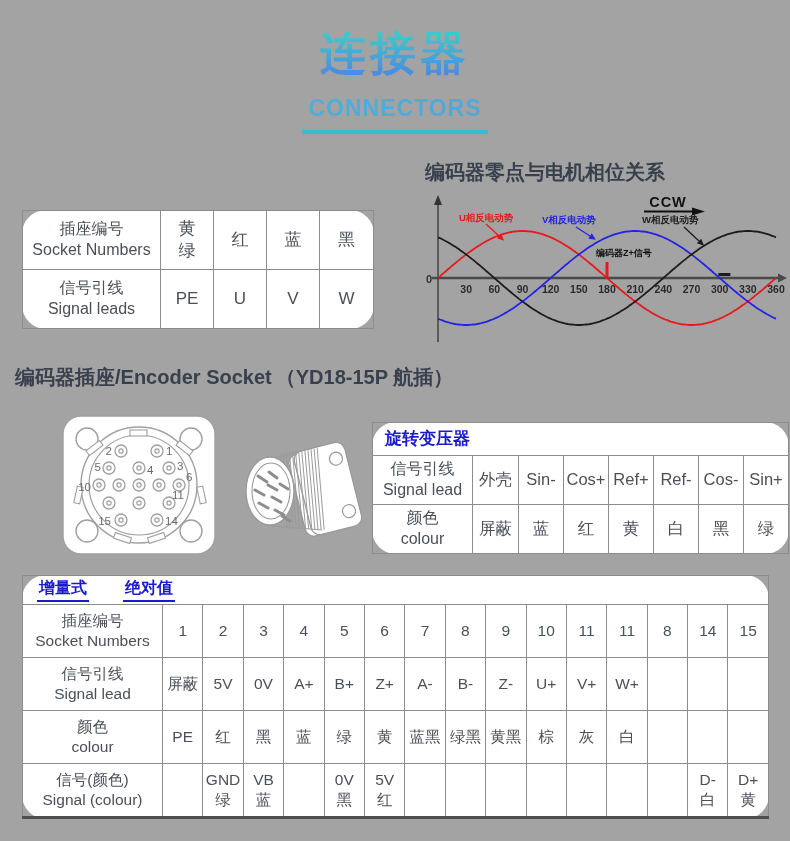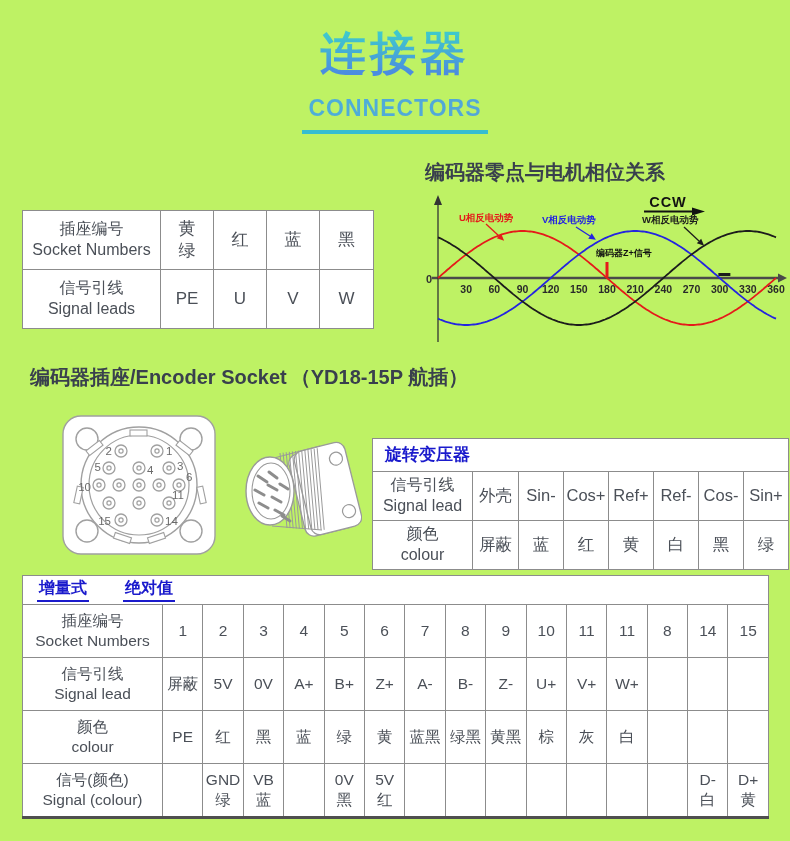--- a/index.html
+++ b/index.html
@@ -1,45 +1,45 @@
 <!DOCTYPE html>
 <html><head>
 <meta charset="utf-8">
 <style>
   html,body{margin:0;padding:0;background:#fff;}
   body{font-family:"Liberation Sans","DejaVu Sans",sans-serif;}
-  .page{position:relative;width:790px;height:841px;background:#bef264;overflow:hidden;}
+  .page{position:relative;width:790px;height:841px;background:#a3a3a3;overflow:hidden;}
 
   
   .hdr{position:absolute;top:28px;left:0;width:100%;text-align:center;}
   .title{display:inline-block;font-size:46px;font-weight:bold;letter-spacing:4px;color:#43a9d4;line-height:1.1;}
   .subtitle{font-size:23px;font-weight:600;letter-spacing:1px;color:#4fa6d6;margin-top:16px;}
   @supports ((-webkit-background-clip:text)){
     .title{background:linear-gradient(180deg,#3fc8cc 12%,#4b8de0 88%);-webkit-background-clip:text;background-clip:text;color:transparent;}
     .subtitle{background:linear-gradient(90deg,#43bed8,#5c97d8);-webkit-background-clip:text;background-clip:text;color:transparent;}
   }
   .underline{width:186px;height:4px;background:#35bdd2;margin:8px auto 0 auto;}
 
   
   h2{position:absolute;margin:0;font-size:20px;font-weight:bold;color:#39404d;white-space:nowrap;}
   .h-power{left:18px;top:162px;}
   .h-phase{left:425px;top:159px;}
-  .h-encoder{left:30px;top:364px;}
+  .h-encoder{left:15px;top:364px;}
   .h-encoder .sub{margin-left:4px;font-weight:bold;}
 
   
-  table.tbl{position:absolute;border-collapse:collapse;table-layout:fixed;background:#fff;}
+  table.tbl{position:absolute;border-collapse:collapse;table-layout:fixed;background:#fff;border-radius:24px;}
   table.tbl td{border:1px solid #8c8c8c;text-align:center;vertical-align:middle;color:#4b5058;white-space:pre-line;line-height:1.28;overflow:hidden;}
   td.lbl div{line-height:1.3;}
 
   .power{left:22px;top:210px;width:351px;}
   .power td{height:56px;font-size:17px;}
   .power td.lbl{font-size:16px;}
 
-  .rotary{left:372px;top:438px;width:416px;}
+  .rotary{left:372px;top:422px;width:416px;}
   .rotary td{height:46px;font-size:16.5px;}
   .rotary td.lbl{font-size:16px;}
   .rotary td.ttl{height:30px;text-align:left;padding-left:12px;}
   .rotary .rt-title{color:#1a1acc;font-weight:bold;font-size:17px;}
 
   .main{left:22px;top:575px;width:746px;border-bottom:3px solid #4f4f4f;padding-left:32px;}
   .main td{height:50px;font-size:15.5px;}
   .main td.lbl{font-size:15.5px;}
   .main td.hdrcell{height:26px;text-align:left;padding-left:14px;}
   .main .tab{display:inline-block;color:#1a1acc;font-weight:bold;font-size:16px;border-bottom:2px solid #1a1acc;padding:0 2px 1px 2px;margin-right:34px;cursor:pointer;}

